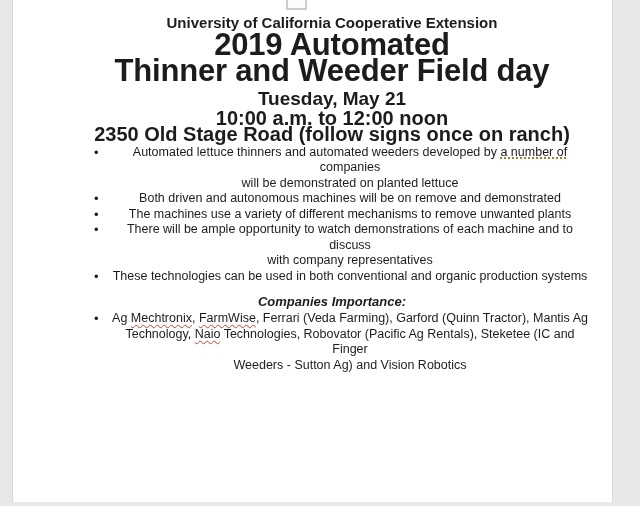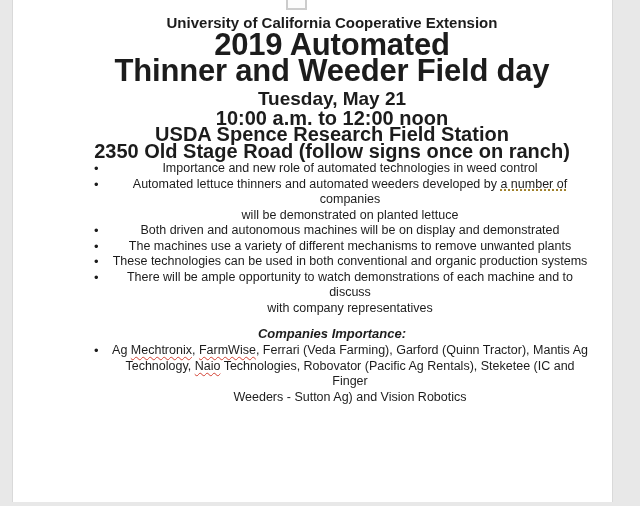--- a/index.html
+++ b/index.html
@@ -80,33 +80,31 @@
   <div class="edge-artifact"></div>
 
   <div class="content">
 
     <div class="doc-header">
       <div class="org-line">University of California Cooperative Extension</div>
       <div class="title-line">2019 Automated</div>
       <div class="title-line">Thinner and Weeder Field day</div>
       <div class="date-line">Tuesday, May 21</div>
       <div class="info-line">10:00 a.m. to 12:00 noon</div>
-      <div class="info-line">USDA Spence Research Field Station</div>
       <div class="info-line">2350 Old Stage Road (follow signs once on ranch)</div>
     </div>
 
     <ul class="bullets">
-      <li><span>Importance and new role of automated technologies in weed control</span></li>
       <li><span>Automated lettuce thinners and automated weeders developed by </span><span class="mark-grammar">a number of</span><span> companies
 will be demonstrated on planted lettuce</span></li>
-      <li><span>Both driven and autonomous machines will be on display and demonstrated</span></li>
+      <li><span>Both driven and autonomous machines will be on remove and demonstrated</span></li>
       <li><span>The machines use a variety of different mechanisms to remove unwanted plants</span></li>
-      <li><span>These technologies can be used in both conventional and organic production systems</span></li>
       <li><span>There will be ample opportunity to watch demonstrations of each machine and to discuss
 with company representatives</span></li>
+      <li><span>These technologies can be used in both conventional and organic production systems</span></li>
     </ul>
 
     <div class="section-heading mt-companies">Companies Importance:</div>
     <ul class="bullets">
       <li><span>Ag </span><span class="mark-spell">Mechtronix</span><span>, </span><span class="mark-spell">FarmWise</span><span>, Ferrari (Veda Farming), Garford (Quinn Tractor), Mantis Ag
 Technology, </span><span class="mark-spell">Naio</span><span> Technologies, Robovator (Pacific Ag Rentals), Steketee (IC and Finger
 Weeders - Sutton Ag) and Vision Robotics</span></li>
     </ul>
 
 

